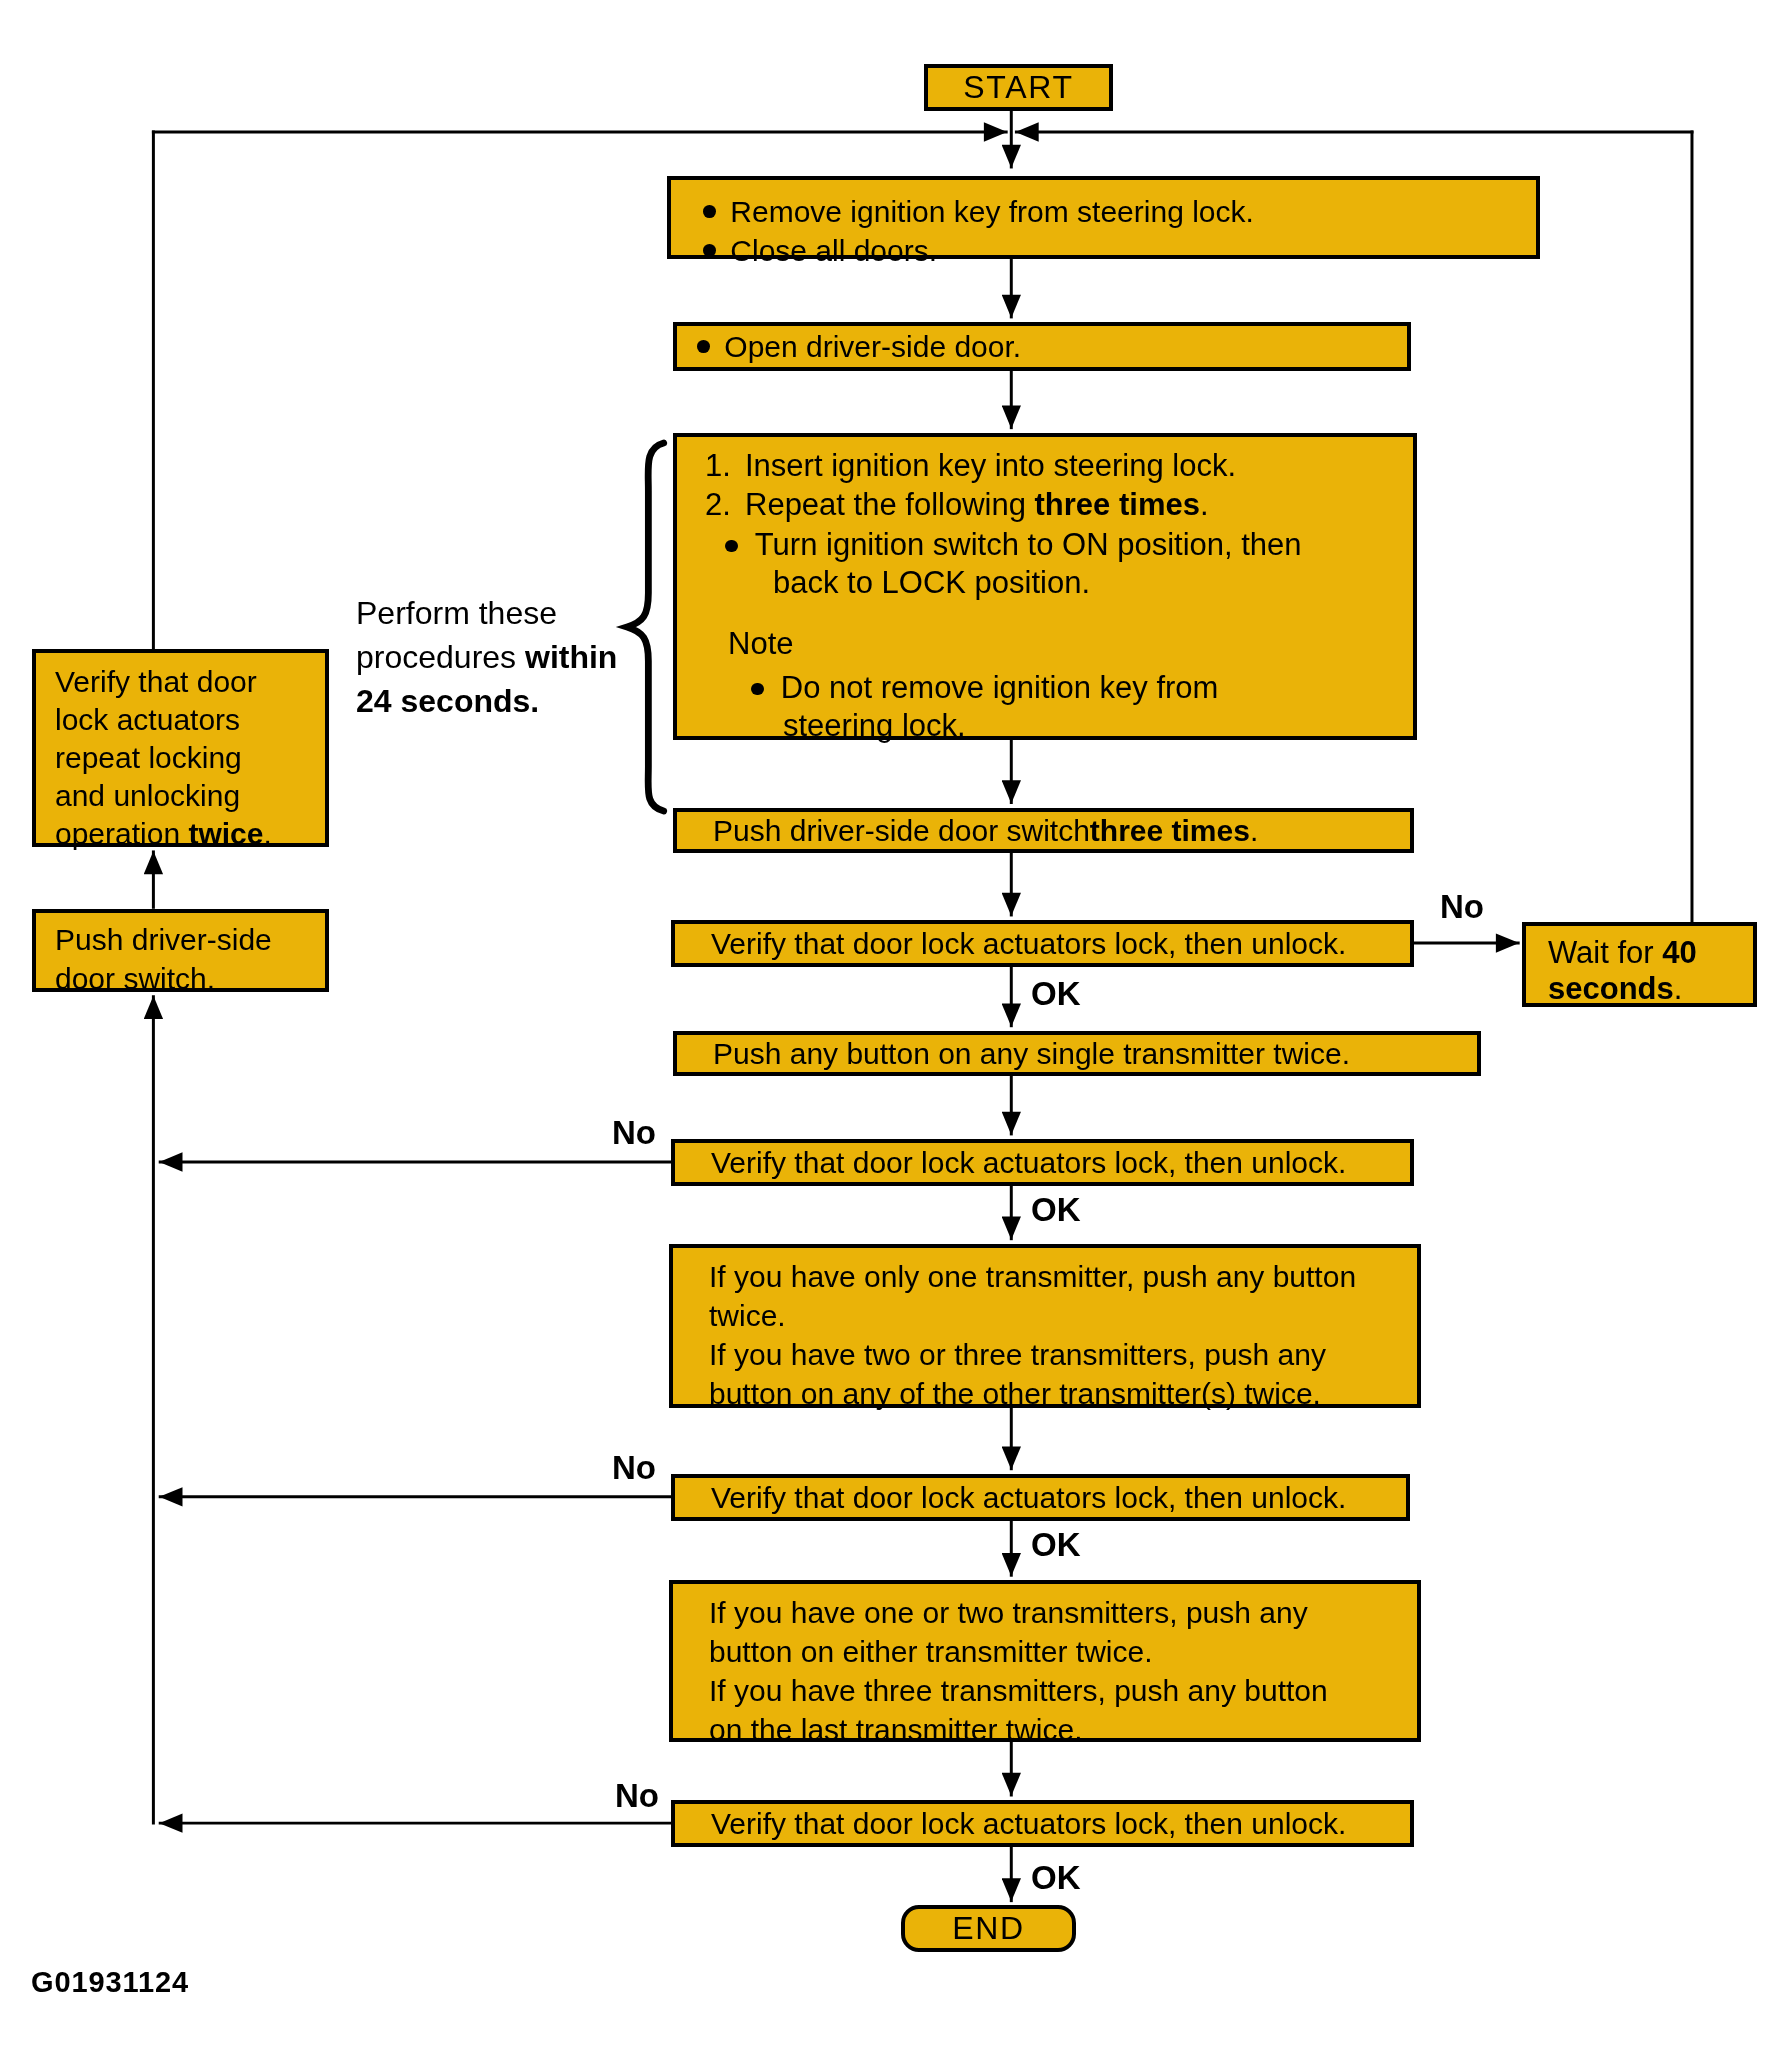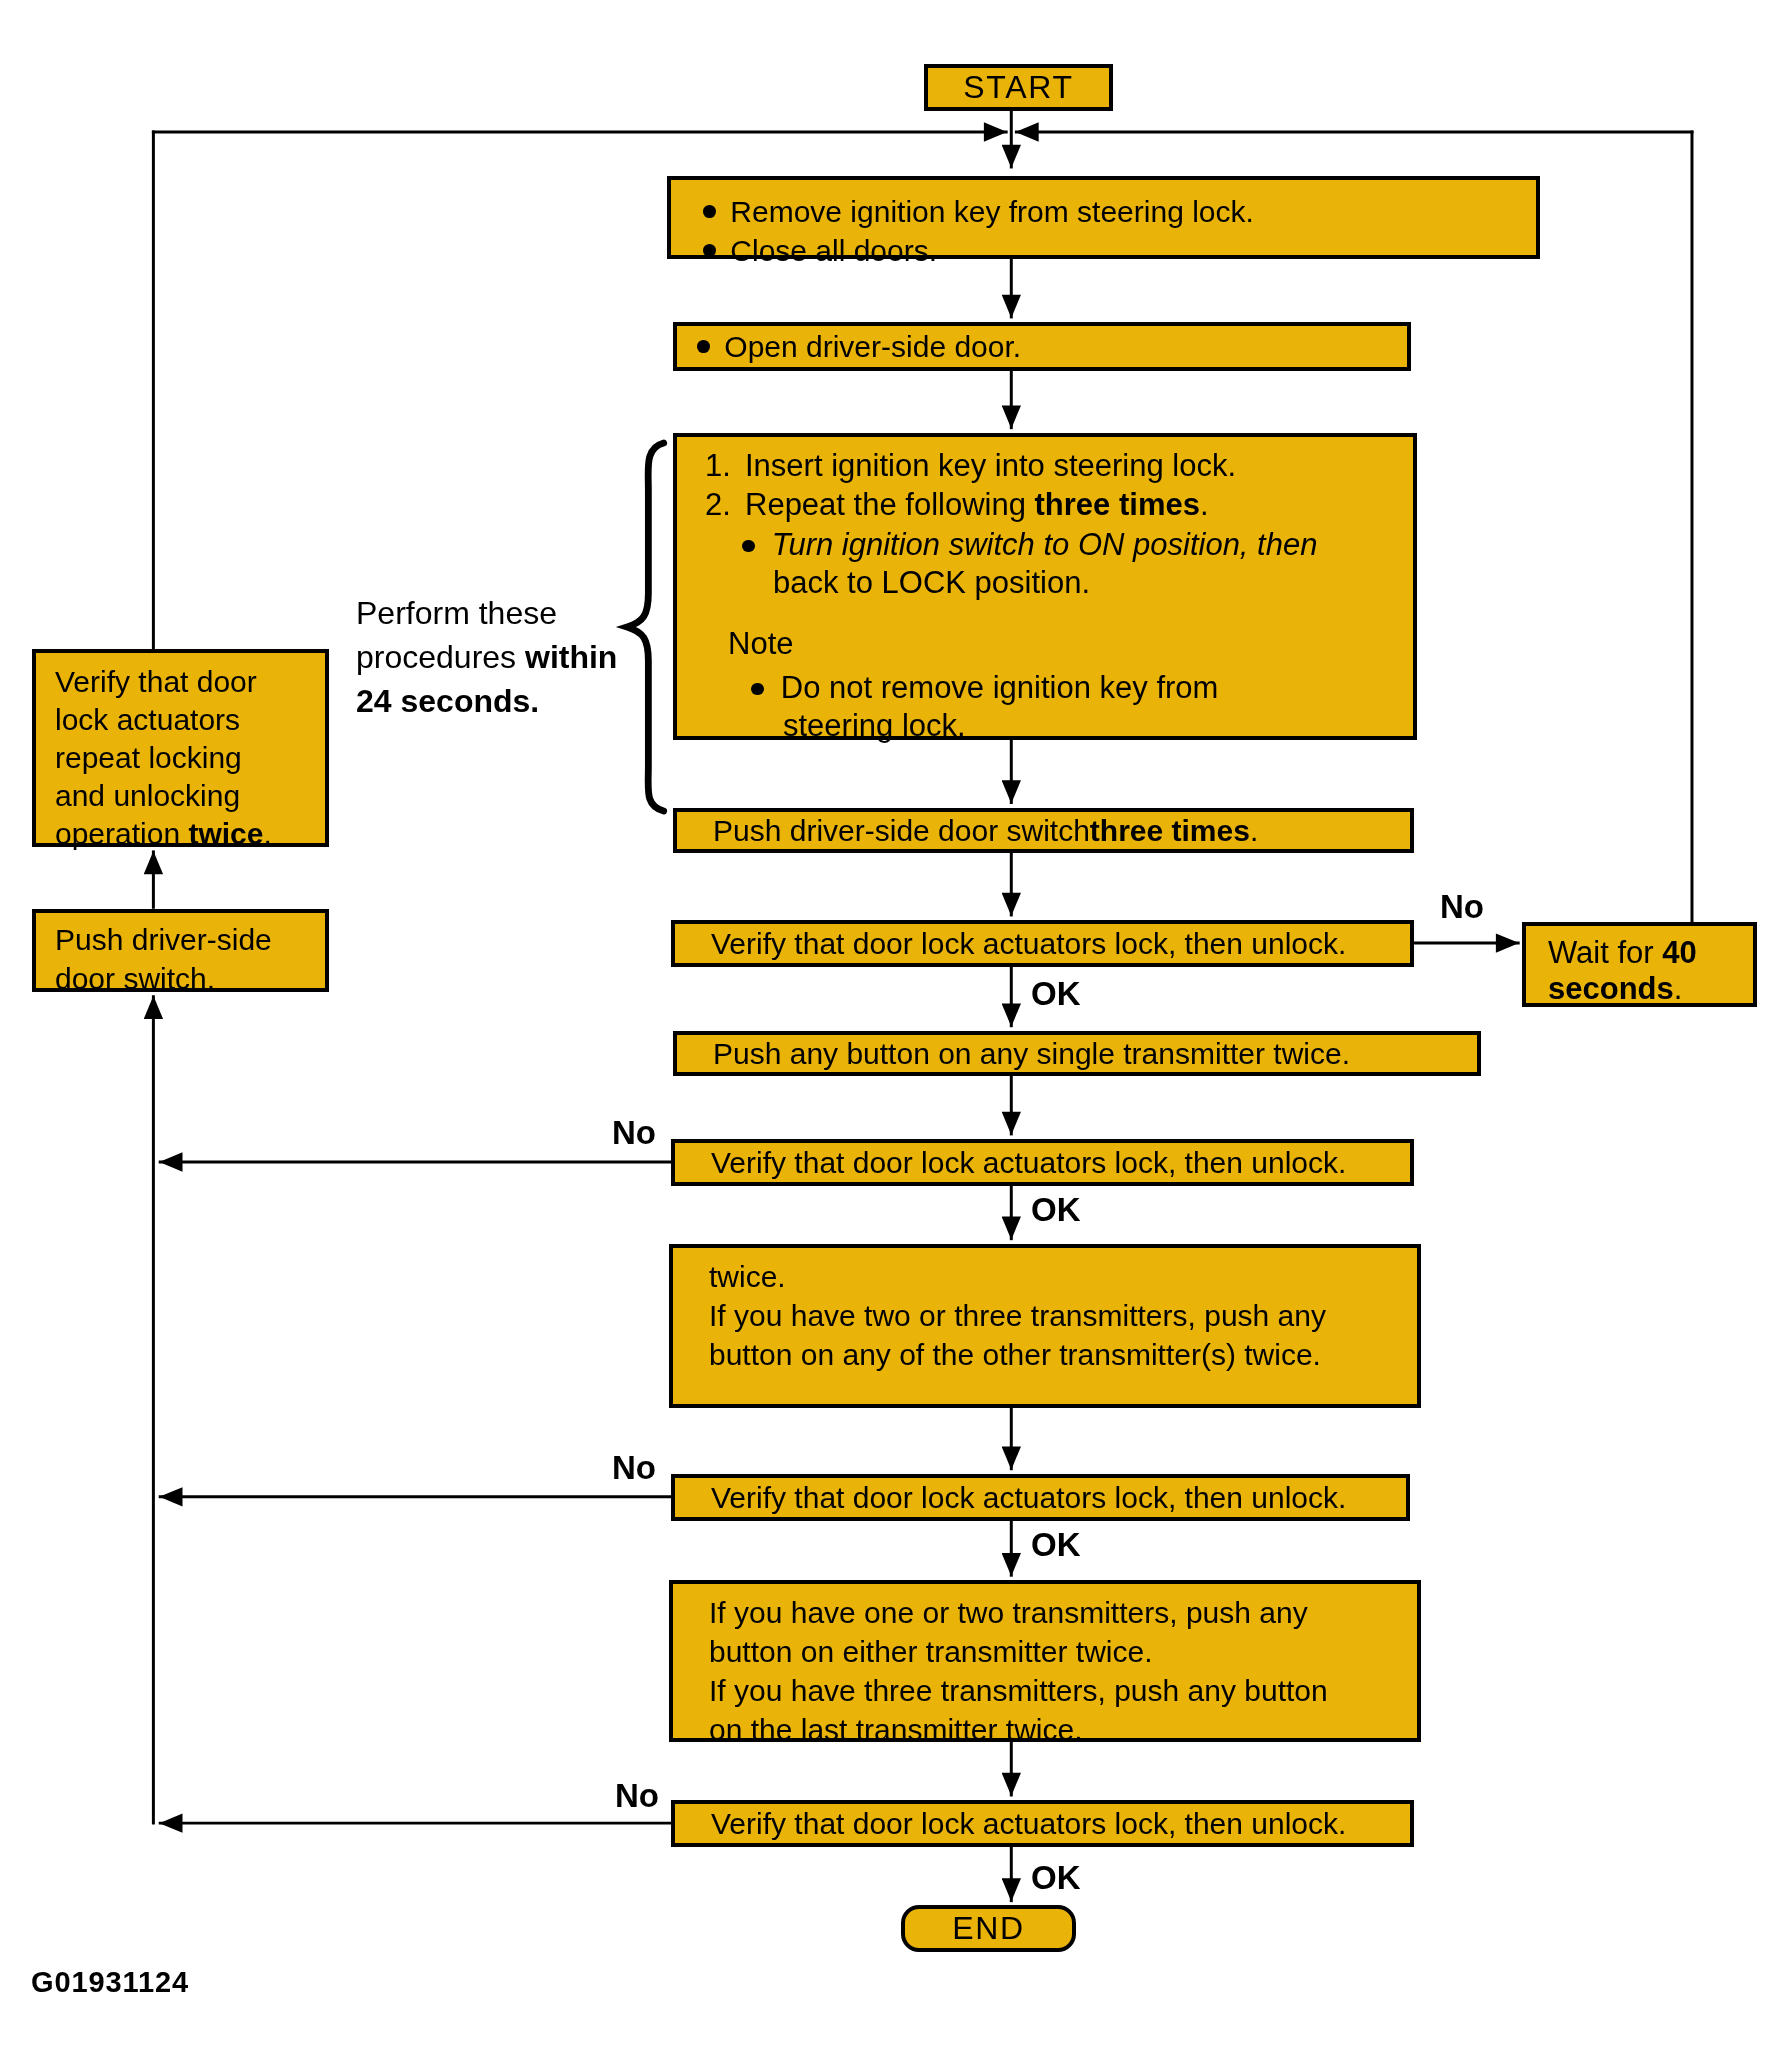--- a/index.html
+++ b/index.html
@@ -116,21 +116,21 @@
     <span>Open driver-side door.</span>
   </div>
 
   <div class="box" style="left:673px; top:433px; width:744px; height:307px;">
     <div class="bigline" style="left:28px; top:10.2px;">
       <span class="num">1.</span><span>Insert ignition key into steering lock.</span>
     </div>
     <div class="bigline" style="left:28px; top:49px;">
       <span class="num">2.</span><span>Repeat the following </span><span class="b">three times</span><span>.</span>
     </div>
-    <div class="bigline" style="left:65px; top:89px;font-style:italic;">
+    <div class="bigline" style="left:48px; top:89px;">
       <span class="dot"></span><span>Turn ignition switch to ON position, then</span>
     </div>
     <div class="bigline" style="left:96px; top:127px;">
       <span>back to LOCK position.</span>
     </div>
     <div class="bigline" style="left:51px; top:188px;">
       <span>Note</span>
     </div>
     <div class="bigline" style="left:74px; top:232px;">
       <span class="dot"></span><span>Do not remove ignition key from</span>
@@ -163,20 +163,21 @@
 
   <div class="box vcenter" style="left:673px; top:1031px; width:808px; height:45px; padding-left:36px;">
     <span>Push any button on any single transmitter twice.</span>
   </div>
 
   <div class="box vcenter" style="left:671px; top:1139px; width:743px; height:47px; padding-left:36px;">
     <span>Verify that door lock actuators lock, then unlock.</span>
   </div>
 
   <div class="box pad-lines" style="left:669px; top:1244px; width:752px; height:164px;">
+    <div>If you have only one transmitter, push any button</div>
     <div>twice.</div>
     <div>If you have two or three transmitters, push any</div>
     <div>button on any of the other transmitter(s) twice.</div>
   </div>
 
   <div class="box vcenter" style="left:671px; top:1474px; width:739px; height:47px; padding-left:36px;">
     <span>Verify that door lock actuators lock, then unlock.</span>
   </div>
 
   <div class="box pad-lines" style="left:669px; top:1580px; width:752px; height:162px;">

